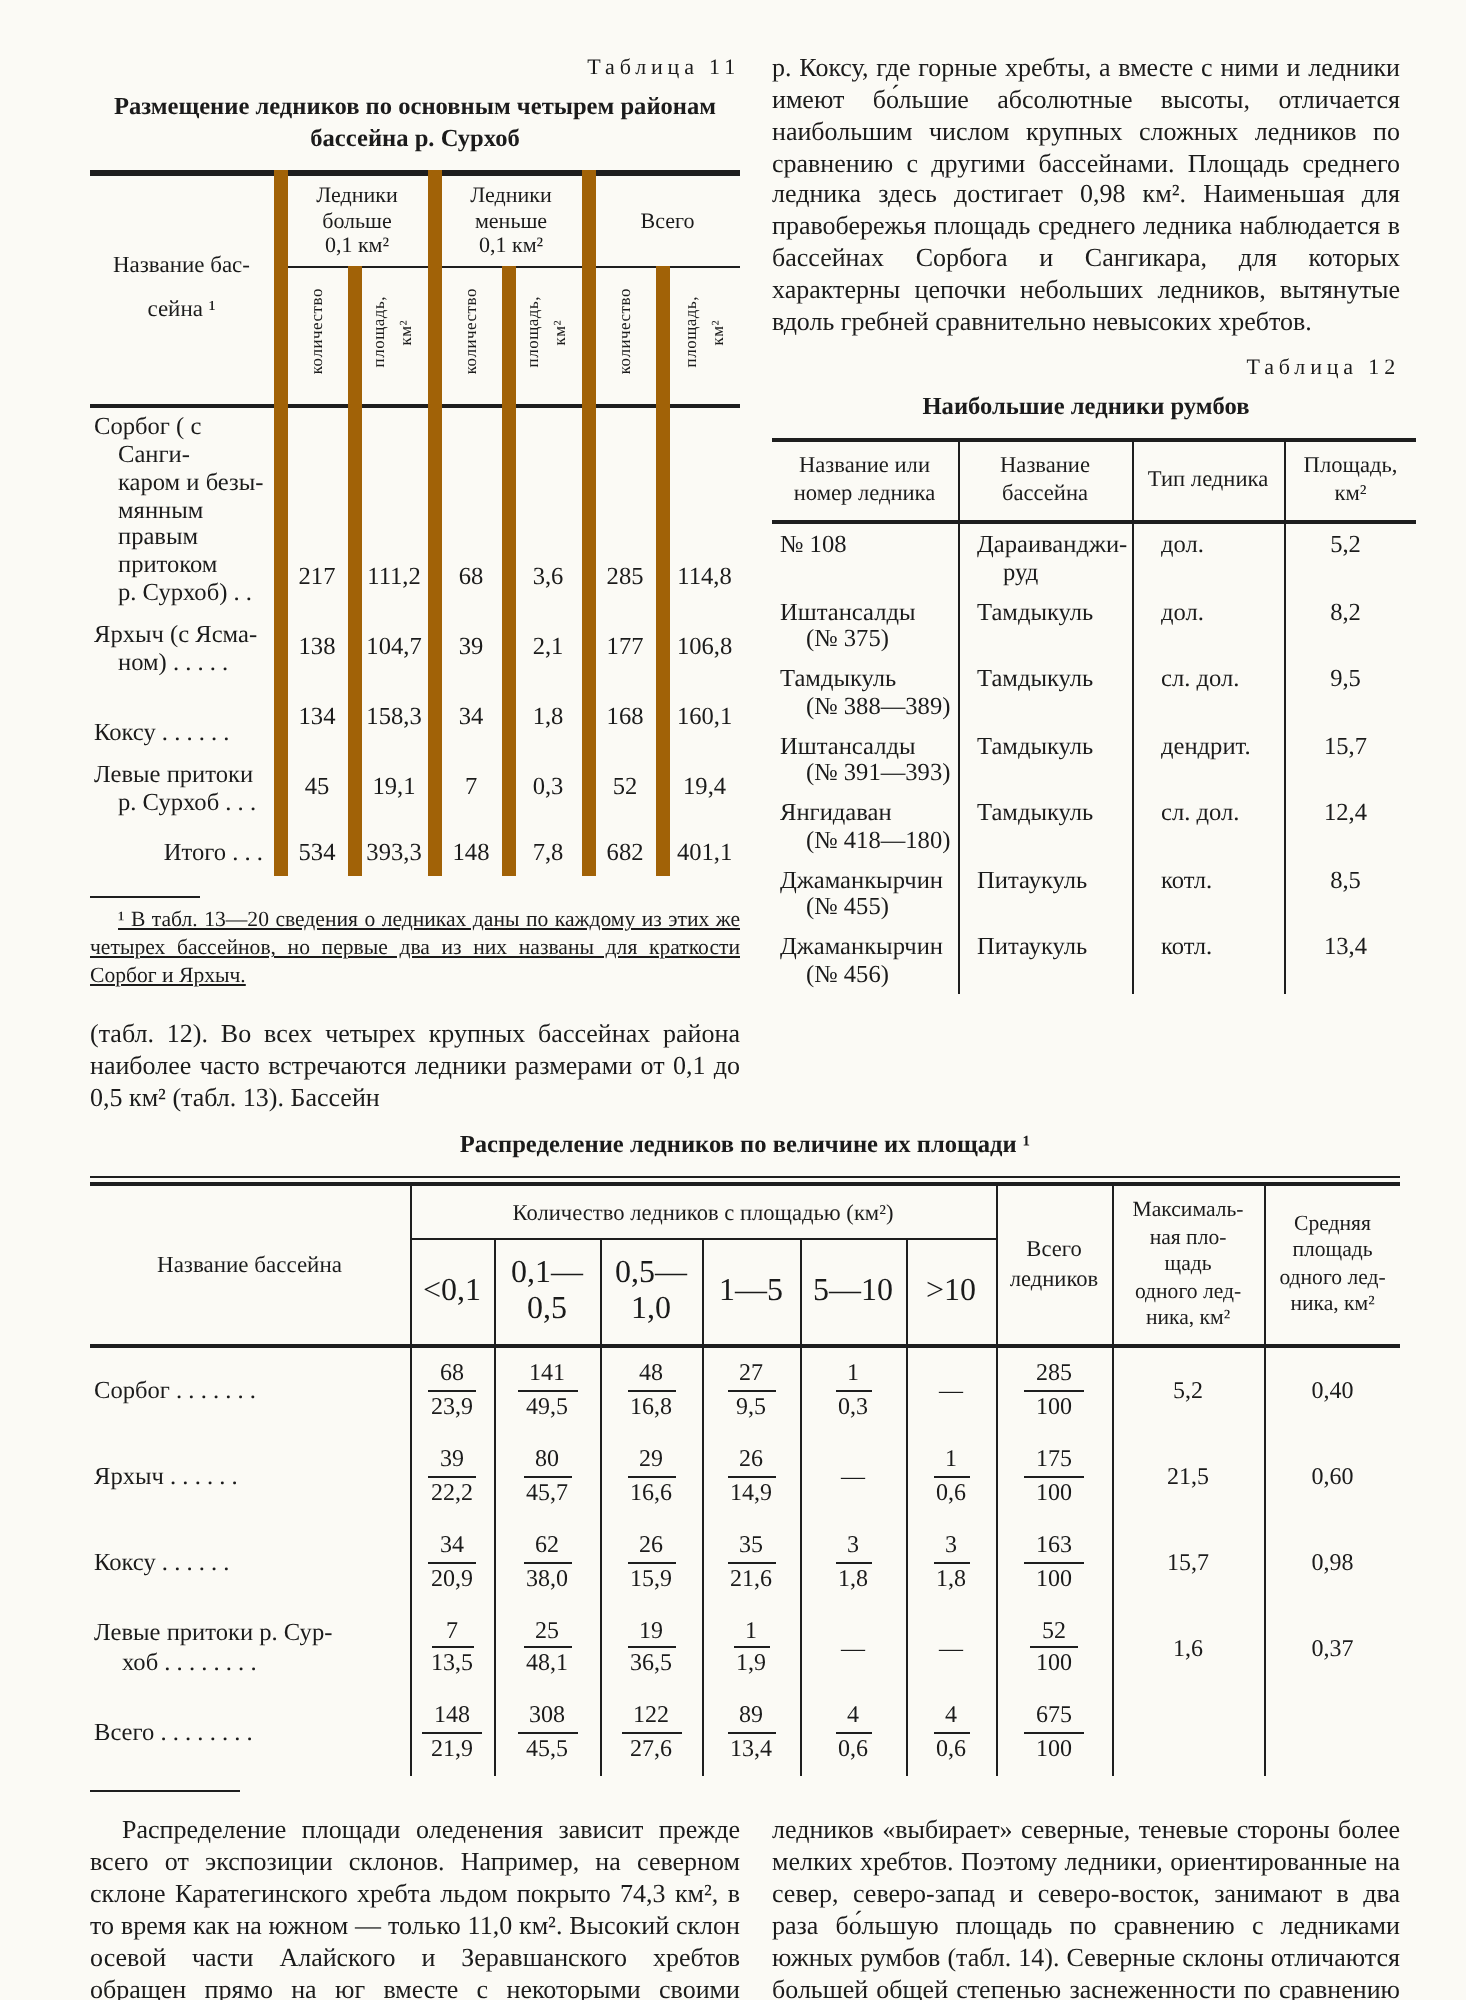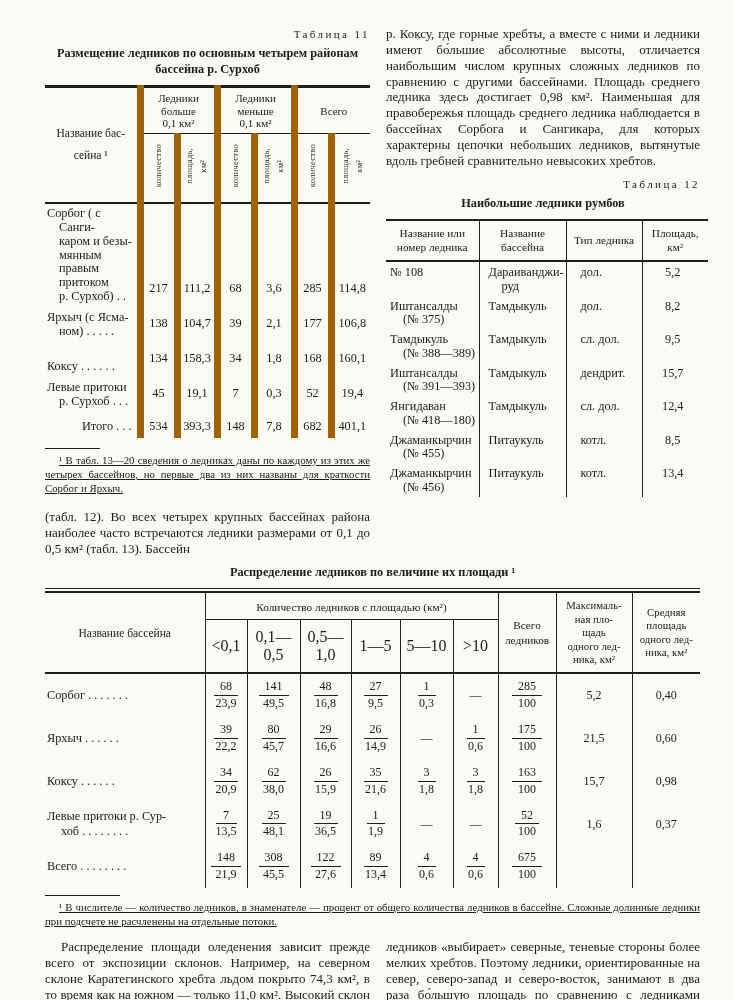--- a/index.html
+++ b/index.html
@@ -368,21 +368,20 @@
               <td class="fcell"><span class="frac"><span class="fnum">4</span><span class="fden">0,6</span></span></td>
               <td class="fcell"><span class="frac"><span class="fnum">4</span><span class="fden">0,6</span></span></td>
               <td class="fcell"><span class="frac"><span class="fnum">675</span><span class="fden">100</span></span></td>
               <td class="mxv"></td>
               <td class="avv"></td>
             </tr>
           </tbody>
       </table>
     </div>
     <div class="fn-rule wide"></div>
-    <div class="footnote">¹ В числителе — количество ледников, в знаменателе — процент от общего количества ледников в бассейне. Сложные долинные ледники при подсчете не расчленены на отдельные потоки.</div>
   </div>
 
   <div class="bottom">
     <p class="body-text indent cell-l">Распределение площади оледенения зависит прежде всего от экспозиции склонов. Например, на северном склоне Каратегинского хребта льдом покрыто 74,3 км², в то время как на южном — только 11,0 км². Высокий склон осевой части Алайского и Зеравшанского хребтов обращен прямо на юг вместе с некоторыми своими крупными ледниками, что дает большую площадь оледенения южной экспозиции. Однако и здесь большинство</p>
     <p class="body-text cell-r">ледников «выбирает» северные, теневые стороны более мелких хребтов. Поэтому ледники, ориентированные на север, северо-запад и северо-восток, занимают в два раза бо́льшую площадь по сравнению с ледниками южных румбов (табл. 14). Северные склоны отличаются большей общей степенью заснеженности по сравнению с южными, ледники получают здесь дополнительное лавинное питание в течение почти всего года (рис. 10, 11).</p>
   </div>
 
 </div>
 
 </body></html>

